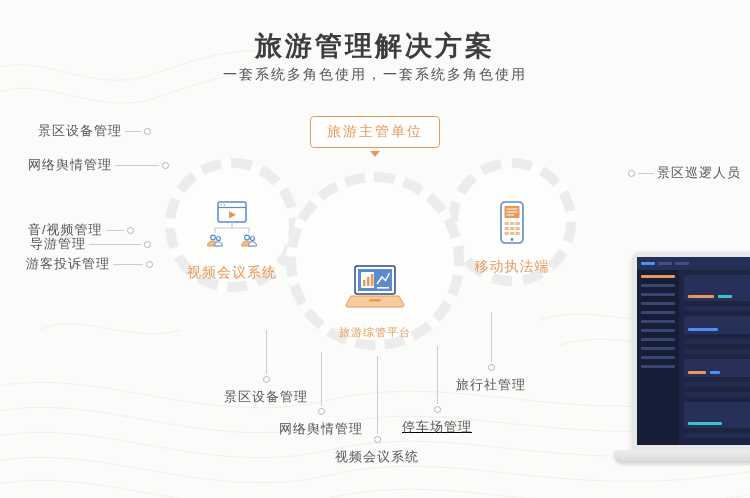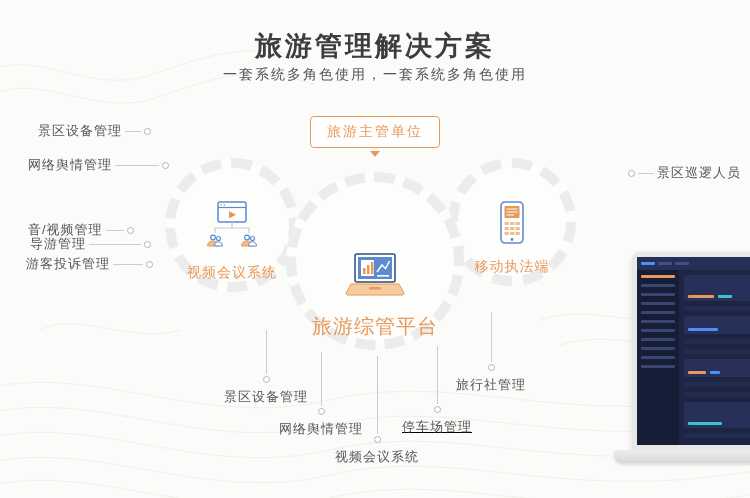--- a/index.html
+++ b/index.html
@@ -32,21 +32,21 @@
 
   .circle{
     position:absolute;border-radius:50%;border:10px dashed #ececec;background:#fdfdfc;
     box-sizing:border-box;display:flex;flex-direction:column;align-items:center;justify-content:flex-end;
     z-index:2;
   }
   #circle-left{left:165px;top:158px;width:134px;height:134px;}
   #circle-center{left:286px;top:172px;width:178px;height:178px;z-index:3;}
   #circle-right{left:448px;top:158px;width:128px;height:128px;}
   .circle .c-label{color:#e8995a;font-size:14px;letter-spacing:1px;margin-top:8px;white-space:nowrap;}
-  #circle-center .c-label{font-size:20px;}
+  #circle-center .c-label{font-size:11px;}
 
   .h-row{position:absolute;display:flex;align-items:center;z-index:2;}
   .h-row .txt{font-size:13px;color:#555;letter-spacing:1px;white-space:nowrap;}
   .h-line{height:1px;background:#ccc;margin:0 3px;}
   .dot{width:5px;height:5px;border:1px solid #b3b3b3;border-radius:50%;background:#fff;flex:0 0 auto;}
 
   .v-col{position:absolute;display:flex;flex-direction:column;align-items:center;width:120px;z-index:2;}
   .v-line{width:1px;background:#ccc;}
   .v-col .txt{font-size:13px;color:#555;letter-spacing:1px;margin-top:5px;white-space:nowrap;}
   .v-col .dot{margin-top:2px;}

